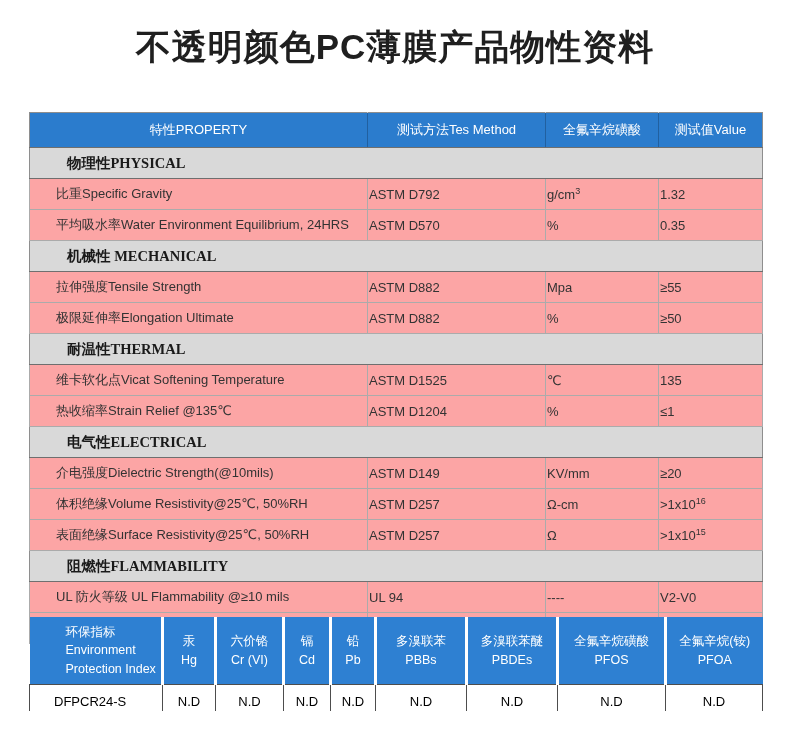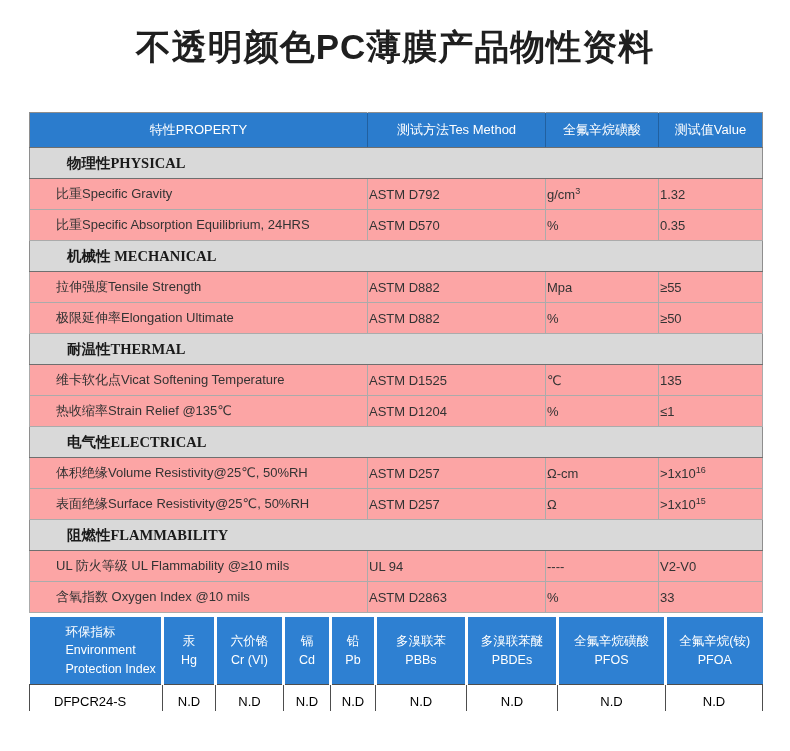--- a/index.html
+++ b/index.html
@@ -152,21 +152,21 @@
       <tr class="section">
         <td colspan="4">物理性PHYSICAL</td>
       </tr>
       <tr>
         <td class="prop">比重Specific Gravity</td>
         <td class="mid">ASTM D792</td>
         <td class="mid"><span>g/cm</span><sup>3</sup></td>
         <td class="mid"><span>1.32</span><sup></sup></td>
       </tr>
       <tr>
-        <td class="prop">比重Specific Absorption Equilibrium, 24HRS</td>
+        <td class="prop">平均吸水率Water Environment Equilibrium, 24HRS</td>
         <td class="mid">ASTM D570</td>
         <td class="mid"><span>%</span><sup></sup></td>
         <td class="mid"><span>0.35</span><sup></sup></td>
       </tr>
 
       <tr class="section">
         <td colspan="4">机械性 MECHANICAL</td>
       </tr>
       <tr>
         <td class="prop">拉伸强度Tensile Strength</td>
@@ -192,20 +192,26 @@
       </tr>
       <tr>
         <td class="prop">热收缩率Strain Relief @135℃</td>
         <td class="mid">ASTM D1204</td>
         <td class="mid"><span>%</span><sup></sup></td>
         <td class="mid"><span>≤1</span><sup></sup></td>
       </tr>
 
       <tr class="section">
         <td colspan="4">电气性ELECTRICAL</td>
+      </tr>
+      <tr>
+        <td class="prop">介电强度Dielectric Strength(@10mils)</td>
+        <td class="mid">ASTM D149</td>
+        <td class="mid"><span>KV/mm</span><sup></sup></td>
+        <td class="mid"><span>≥20</span><sup></sup></td>
       </tr>
       <tr>
         <td class="prop">体积绝缘Volume Resistivity@25℃, 50%RH</td>
         <td class="mid">ASTM D257</td>
         <td class="mid"><span>Ω-cm</span><sup></sup></td>
         <td class="mid"><span>&gt;1x10</span><sup>16</sup></td>
       </tr>
       <tr>
         <td class="prop">表面绝缘Surface Resistivity@25℃, 50%RH</td>
         <td class="mid">ASTM D257</td>

